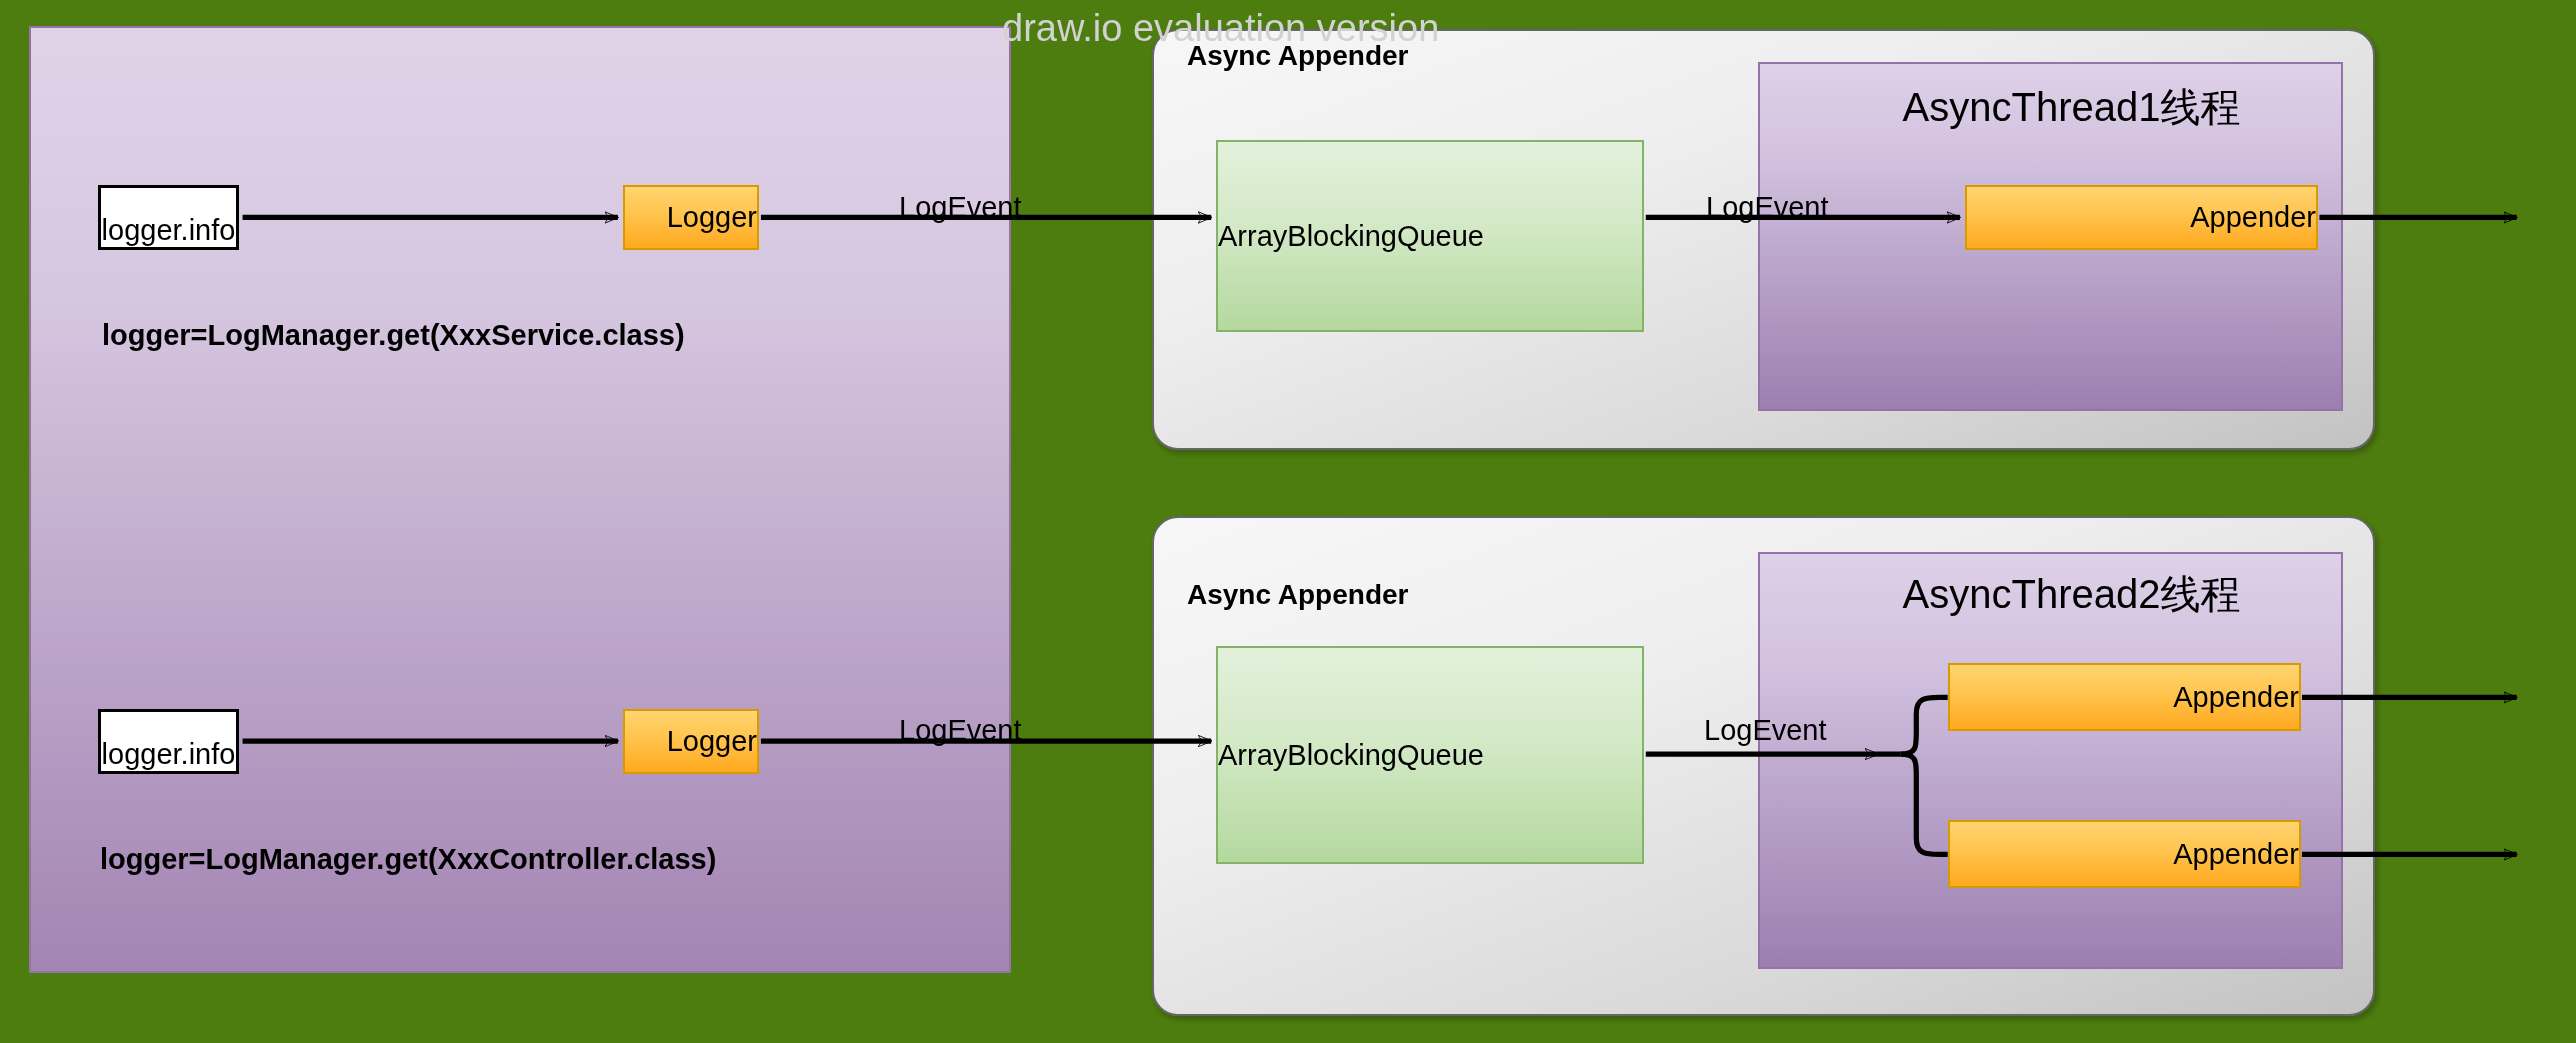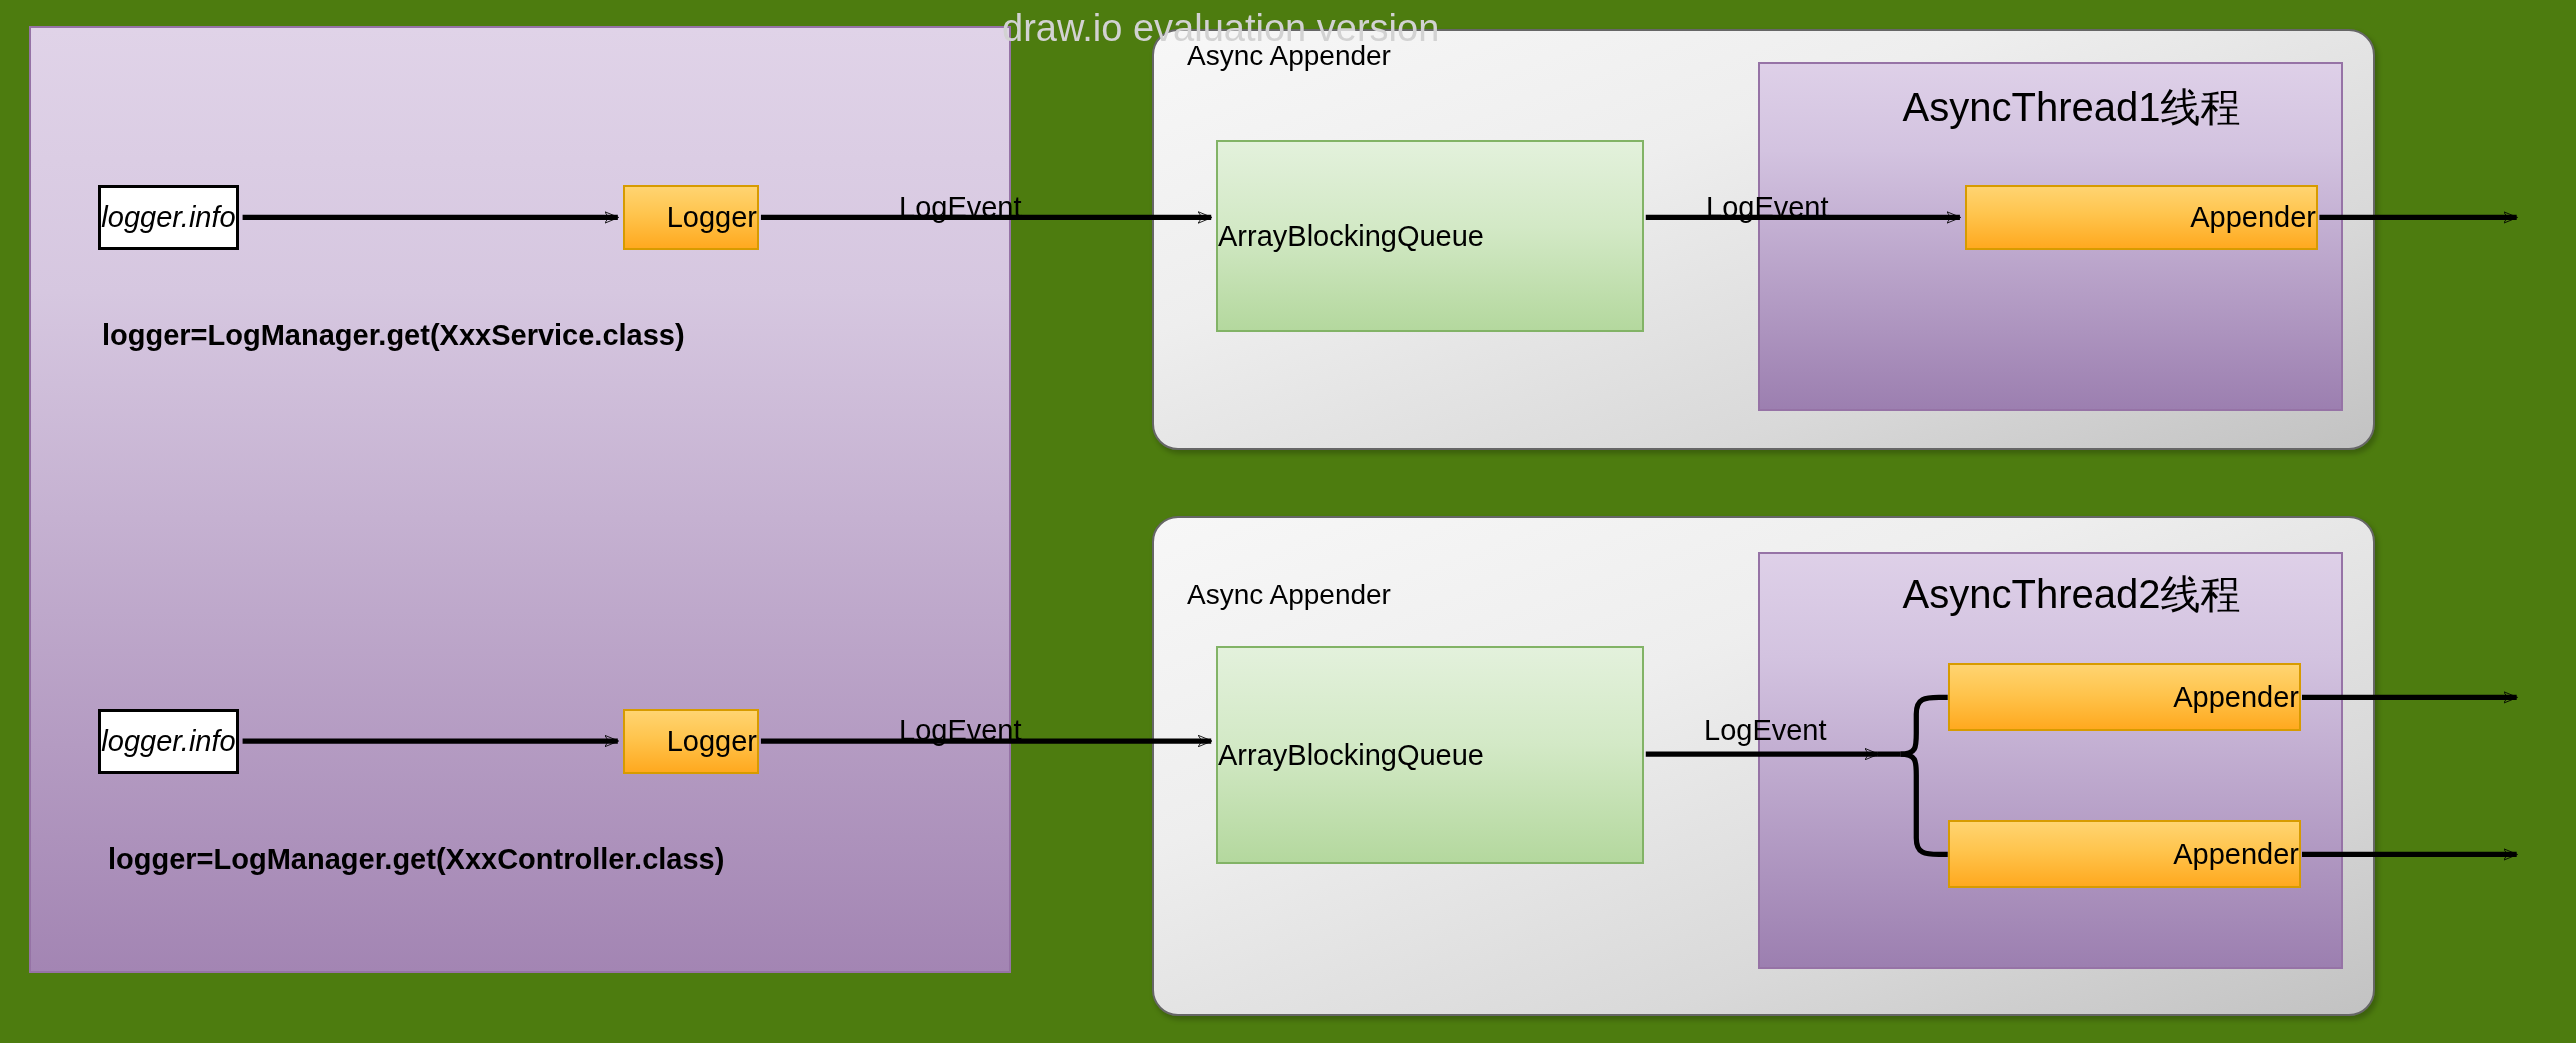--- a/index.html
+++ b/index.html
@@ -44,24 +44,23 @@
     font-size: 40px;
     line-height: 1;
     white-space: nowrap;
   }
 
   
   .white-box {
     background: #ffffff;
     border: 3.5px solid #000000;
     display: flex;
-    align-items: center;
+    align-items: flex-end;
     justify-content: center;
     z-index: 12;
-    font-style: italic;
   }
   .white-box span {
     font-size: 29px;
     color: #000000;
     white-space: nowrap;
   }
 
   
   .orange-box {
     background: linear-gradient(180deg, #ffd471 0%, #ffc44d 45%, #ffa91f 100%);
@@ -98,20 +97,21 @@
     border: 2.6px solid #666666;
     border-radius: 26px;
     box-shadow: 2.6px 3.5px 5.2px rgba(0,0,0,0.22);
     z-index: 8;
   }
   .gray-panel-title {
     color: #000000;
     font-size: 28px;
     white-space: nowrap;
     z-index: 20;
+    font-weight: bold;
   }
 
   
   .thread-box {
     background: linear-gradient(180deg, #ded0e8 0%, #d3c3e0 25%, #9c7fb0 100%);
     border: 2.6px solid #9673a6;
     z-index: 10;
   }
   .thread-box-title {
     color: #000000;
@@ -174,21 +174,21 @@
   <div class="abs caption" style="left:102px; top:319px;">logger=LogManager.get(XxxService.class)</div>
 
   <div class="abs white-box" style="left:98px; top:709px; width:141px; height:65px;">
     <span>logger.info</span>
   </div>
 
   <div class="abs orange-box" style="left:623px; top:709px; width:136px; height:65px;">
     <span>Logger</span>
   </div>
 
-  <div class="abs caption" style="left:108px; top:843px;">logger=LogManager.get(XxxController.class)</div>
+  <div class="abs caption" style="left:100px; top:843px;">logger=LogManager.get(XxxController.class)</div>
 
   <div class="abs gray-panel" style="left:1152px; top:29px; width:1223px; height:421px;"></div>
 
   <div class="abs gray-panel-title" style="left:1187px; top:40px;">Async Appender</div>
 
   <div class="abs green-box" style="left:1216px; top:140px; width:428px; height:192px;">
     <span>ArrayBlockingQueue</span>
   </div>
 
   <div class="abs thread-box" style="left:1758px; top:62px; width:585px; height:349px;"></div>

